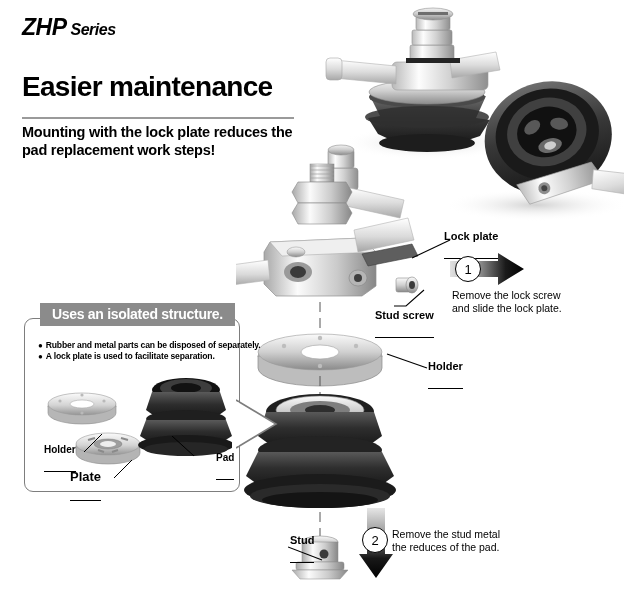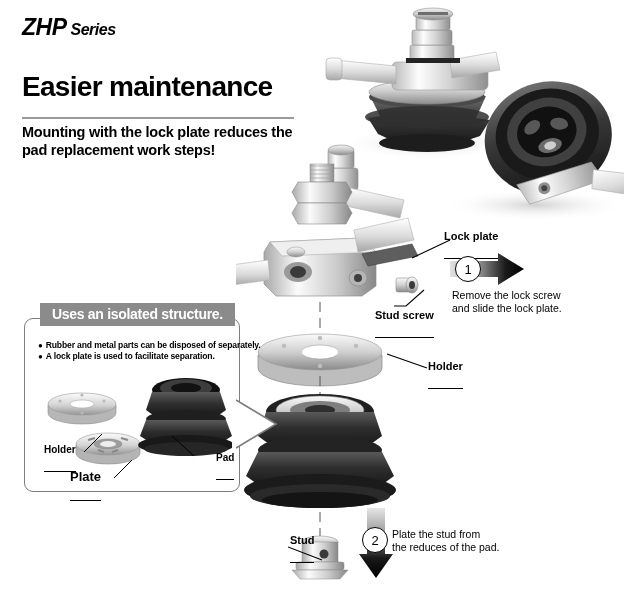--- a/index.html
+++ b/index.html
@@ -268,21 +268,21 @@
       <stop offset="0" stop-color="#e6e6e6"></stop>
         <stop offset=".32" stop-color="#a2a2a2"></stop>
       <stop offset=".72" stop-color="#181818"></stop>
         <stop offset="1" stop-color="#000"></stop>
     </linearGradient>
   </defs>
   <path d="M9 0 L27 0 L27 46 L35 46 L18 70 L1 46 L9 46 Z" fill="url(#ar2)"></path>
 </svg>
 <div class="abs num-circle" style="left:362px;top:527px;width:24px;height:24px;">2</div>
 <div class="abs note" style="left:392px;top:528px;">
-  <div>Plate the stud from</div>
+  <div>Remove the stud metal</div>
   <div>the reduces of the pad.</div>
 </div>
 
 <div class="abs" id="callout-box"></div>
 <div class="abs" id="callout-tab">Uses an isolated structure.</div>
 
 <svg class="abs" id="callout-tail" width="58" height="56">
   <path d="M0 2 L40 26 L0 50" fill="#fff" stroke="#7d7d7d" stroke-width="1.6" stroke-linejoin="miter"></path>
   <path d="M1 4 L1 48" stroke="#fff" stroke-width="3"></path>
 </svg>

